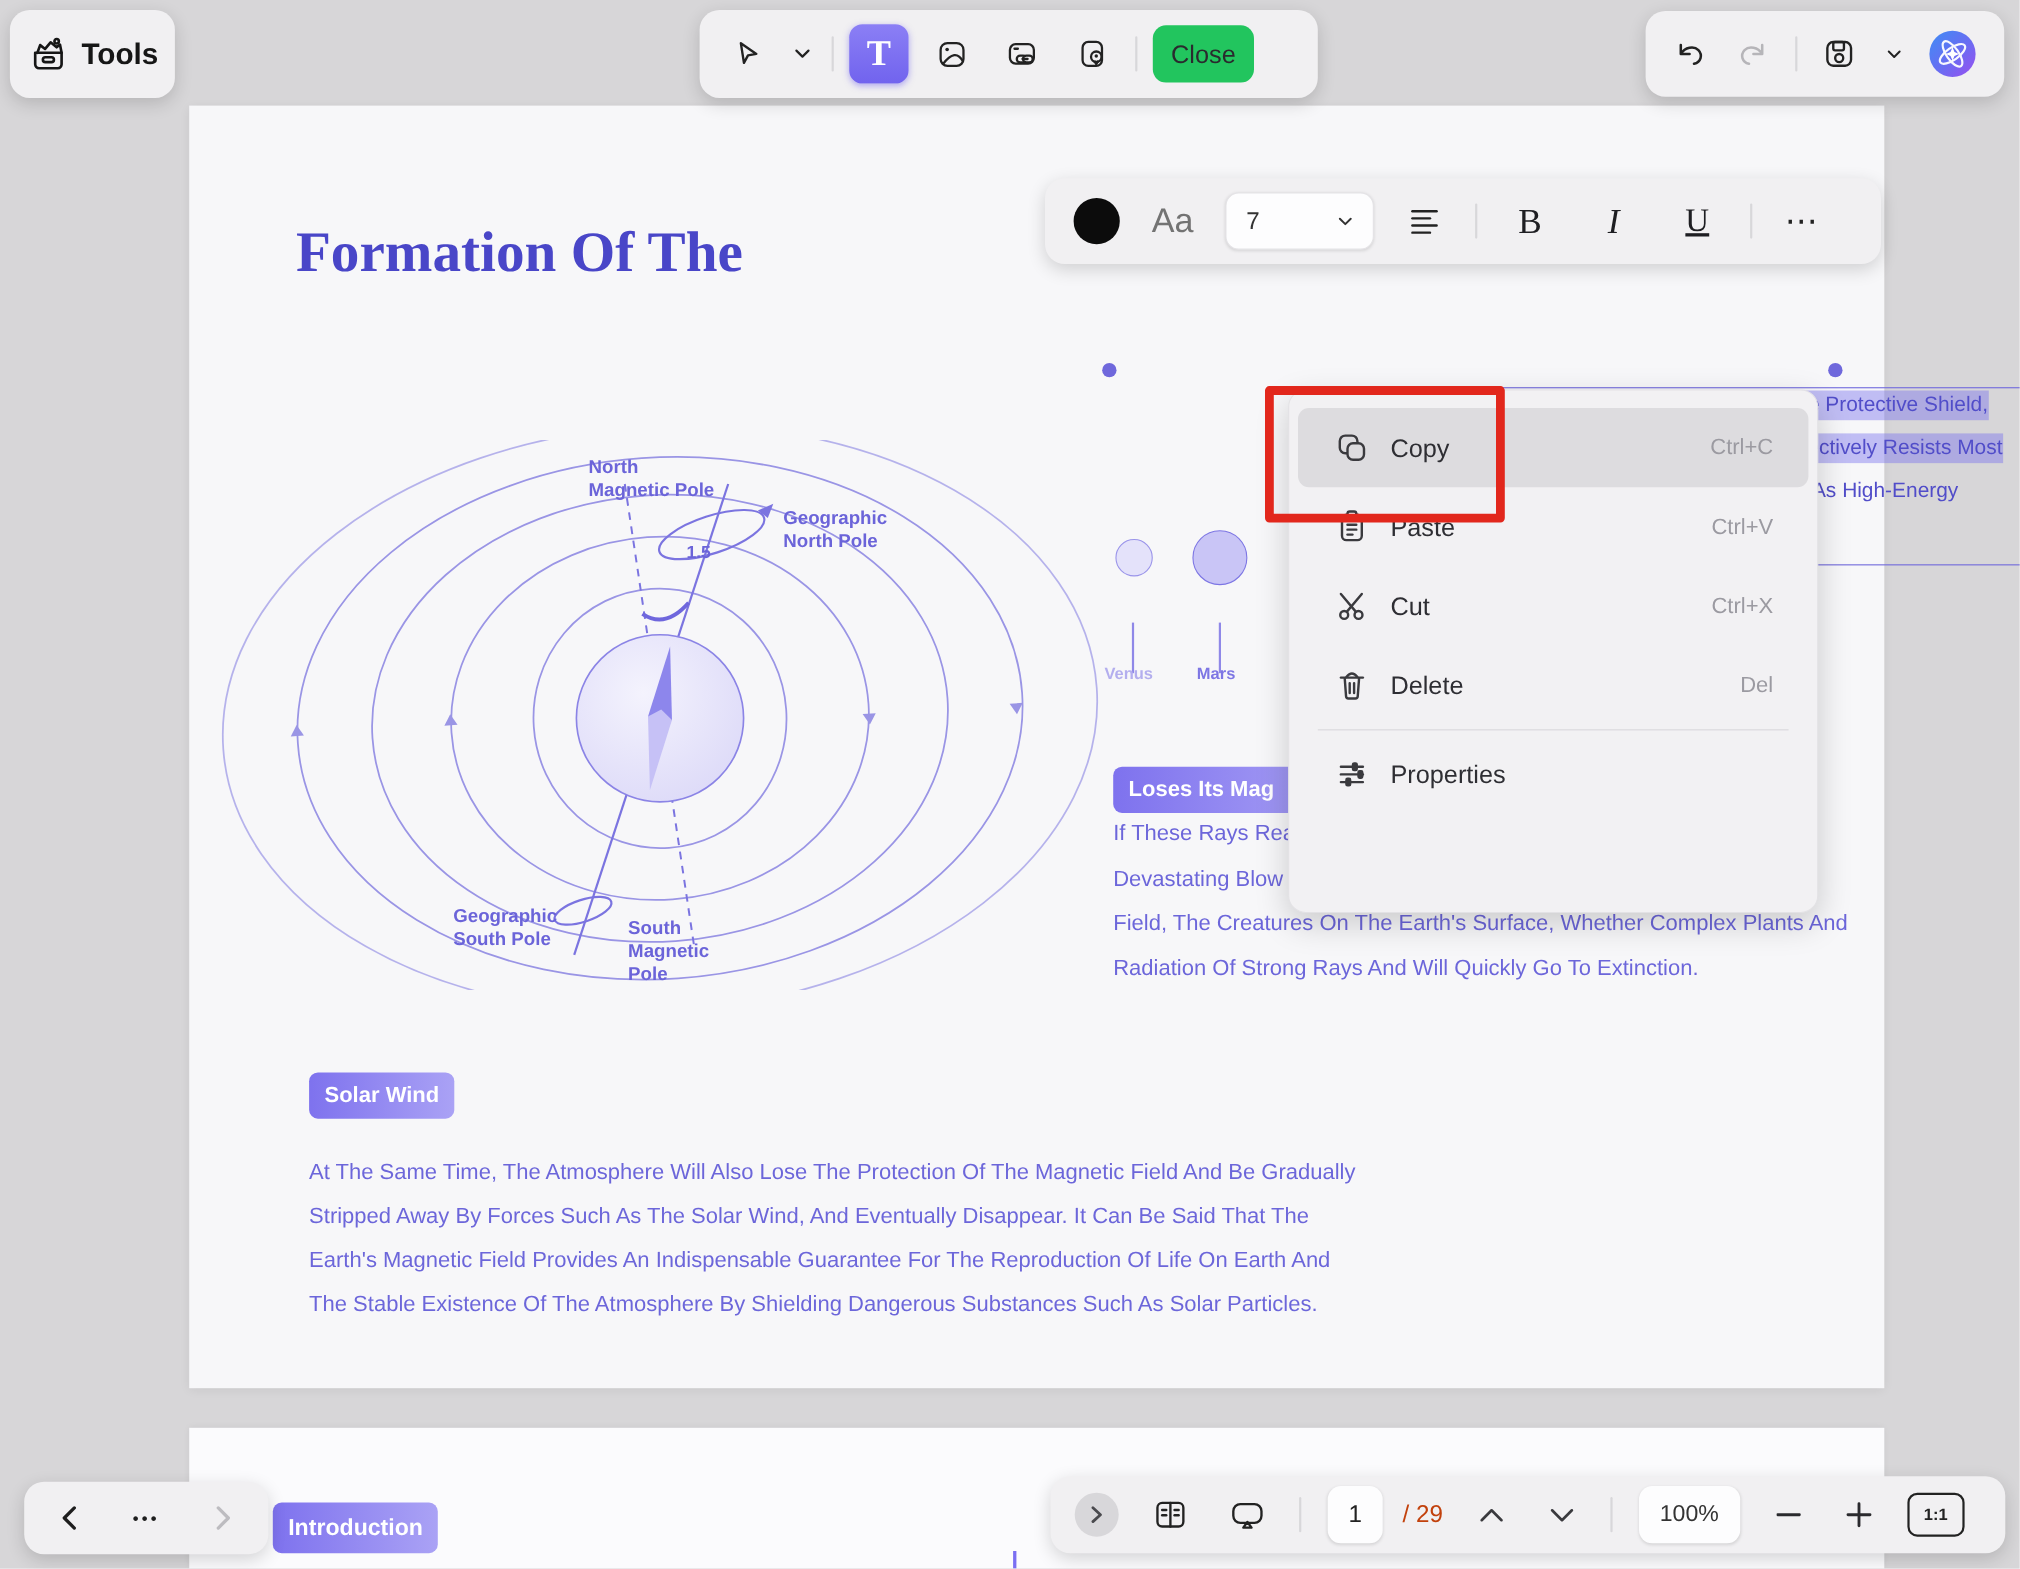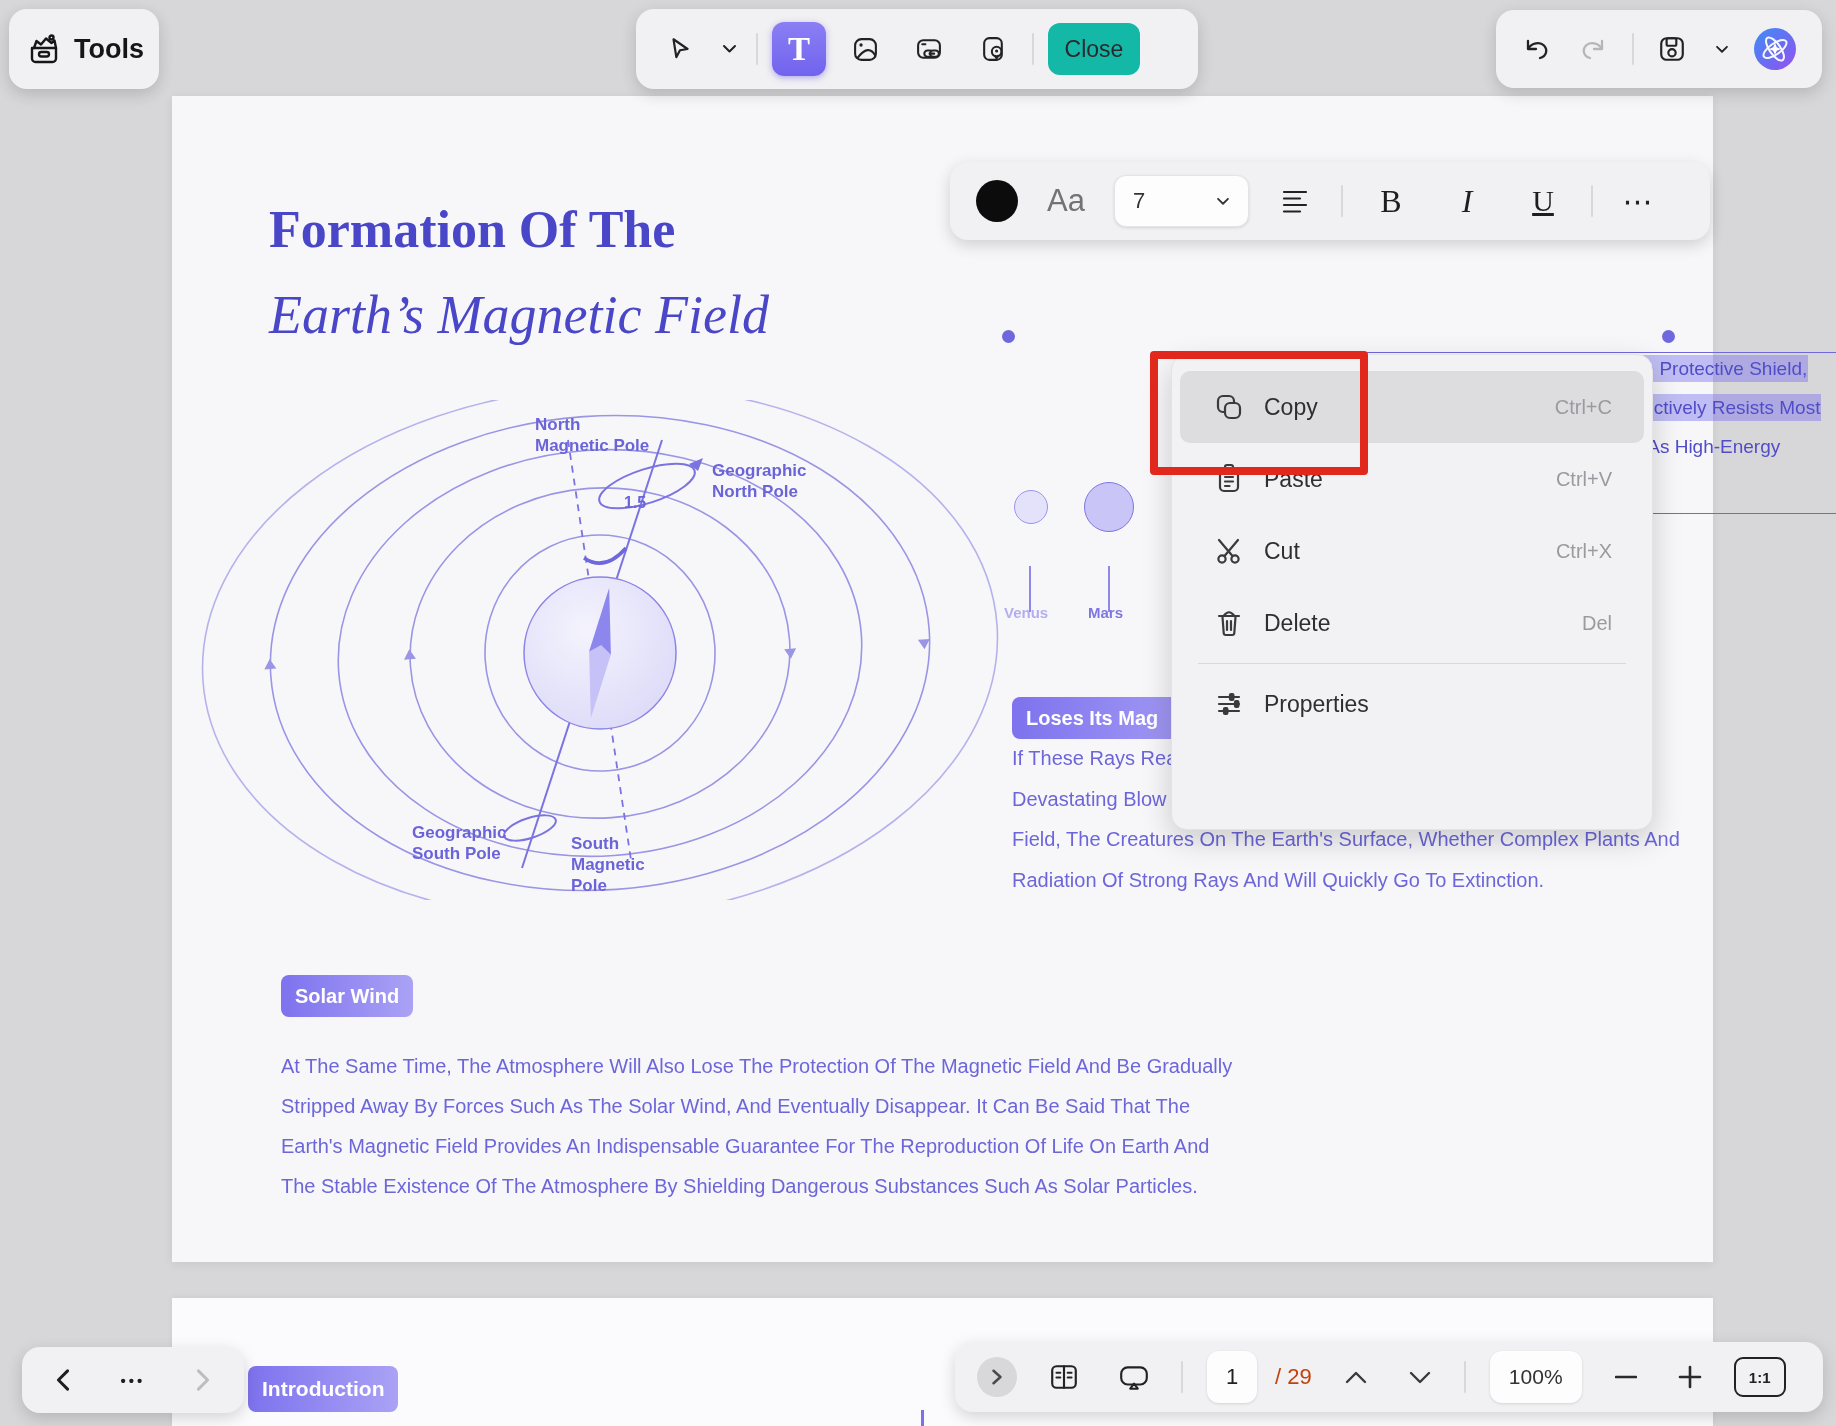--- a/index.html
+++ b/index.html
@@ -72,21 +72,20 @@
   .whitebox{background:#fdfdfe;border-radius:12px;box-shadow:0 1px 3px rgba(0,0,0,.12);display:flex;align-items:center;justify-content:center;}
   input.pageinput{border:none;outline:none;background:transparent;width:100%;text-align:center;font-size:22px;color:#222;font-family:"Liberation Sans",sans-serif;}
   svg{display:block;}
 </style>
 </head>
 <body>
 
 <div id="page">
 
   <div class="doc-title" style="left:97px;top:104px;font-size:52px;font-weight:bold;">Formation Of The</div>
-  <div class="doc-title" style="left:97px;top:188px;font-size:54px;font-style:italic;">Earth’s Magnetic Field</div>
 
   <svg style="position:absolute;left:28px;top:304px;" width="800" height="500" viewBox="0 0 800 500">
     <defs>
       <radialGradient id="sph" cx="40%" cy="35%" r="75%">
         <stop offset="0%" stop-color="#f4f3fd"></stop>
           <stop offset="100%" stop-color="#dcd9f8"></stop>
       </radialGradient>
     </defs>
     <g fill="none" stroke="#8a84e2" stroke-width="1.6" opacity="0.85" transform="rotate(-4 400 253)">
       <ellipse cx="400" cy="253" rx="115" ry="118"></ellipse>
@@ -222,21 +221,21 @@
     <svg width="27" height="28" viewBox="0 0 26 27">
       <g fill="none" stroke="#222" stroke-width="2">
         <rect x="4" y="3" width="17" height="21" rx="5"></rect>
         <circle cx="16" cy="16" r="4.6" fill="#f1f0f2"></circle>
         <circle cx="16" cy="15.4" r="1.5" fill="#222" stroke="none"></circle>
         <path d="M14.2,19.6 L16,22.4 L17.8,19.6"></path>
       </g>
     </svg>
   </div>
   <div class="vdiv"></div>
-  <div class="tbtn" style="width:92px;height:52px;background:#14b8a6;">
+  <div class="tbtn" style="width:92px;height:52px;background:#22c55e;">
     <span style="font-size:23px;color:#2a2a2e;">Close</span>
   </div>
 </div>
 
 <div class="pill" style="left:1496px;top:10px;width:326px;height:78px;padding:0 20px;box-sizing:border-box;gap:18px;z-index:30;">
   <div class="tbtn" style="width:40px;height:50px;">
     <svg width="28" height="28" viewBox="0 0 28 28">
       <g fill="none" stroke="#222" stroke-width="2.3" stroke-linecap="round" stroke-linejoin="round">
         <path d="M6,6 v8 h8"></path>
         <path d="M6.5,13.5 C9.5,8 18,6.5 22,10.5 C26,14.8 24.5,21.5 18,23"></path>

